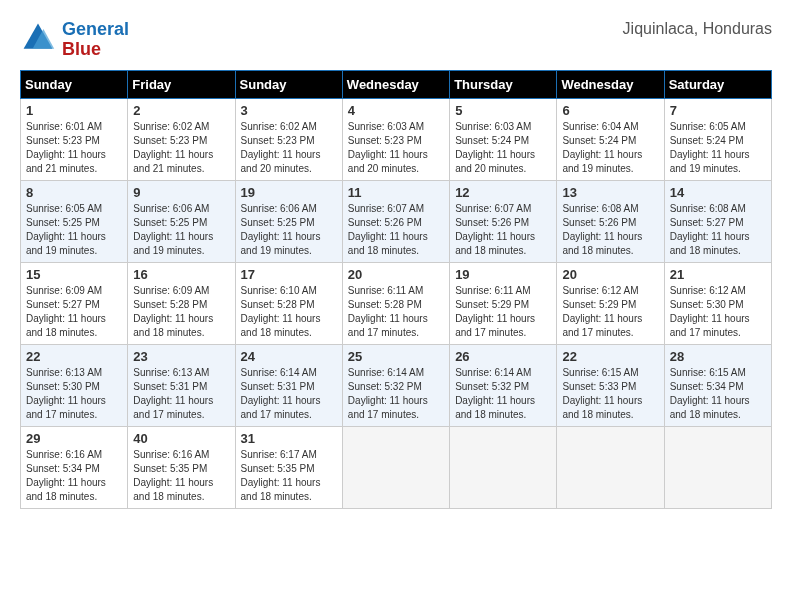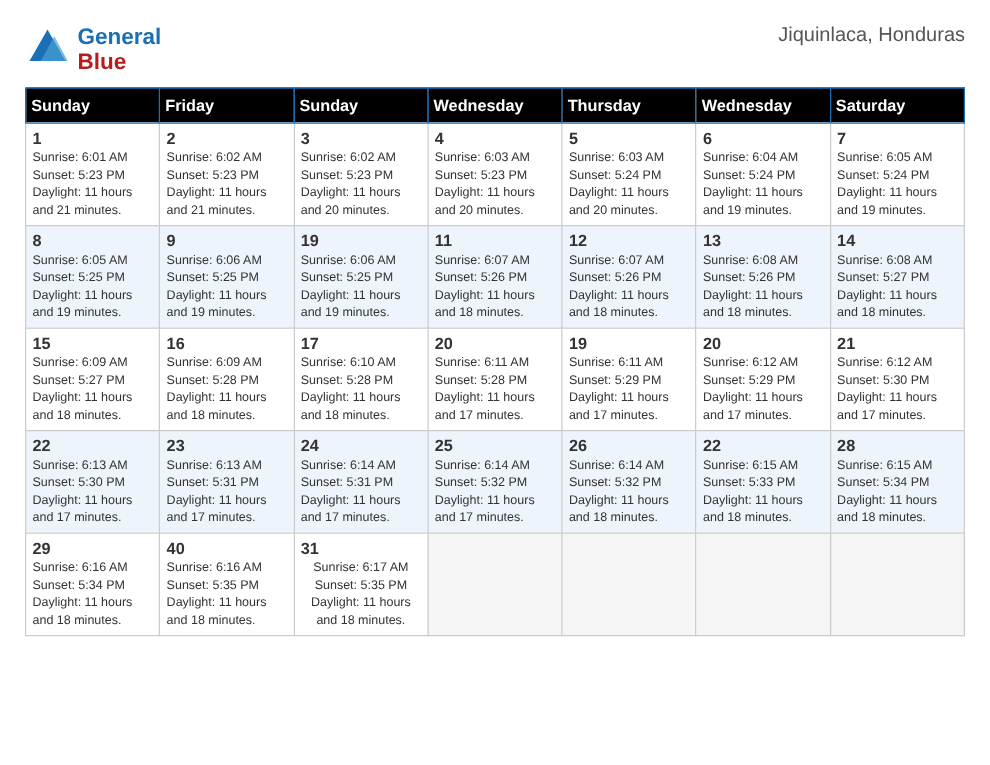--- a/index.html
+++ b/index.html
@@ -332,21 +332,21 @@
         </td>
         <td>
           <div class="day-num">40</div>
           <div class="cell-text" style="white-space: pre-line;">Sunrise: 6:16 AM
 Sunset: 5:35 PM
 Daylight: 11 hours
 and 18 minutes.</div>
         </td>
         <td>
           <div class="day-num">31</div>
-          <div class="cell-text" style="white-space: pre-line; text-align: center;">Sunrise: 6:17 AM
+          <div class="cell-text" style="white-space: pre-line;">Sunrise: 6:17 AM
 Sunset: 5:35 PM
 Daylight: 11 hours
 and 18 minutes.</div>
         </td>
         <td class="empty"></td>
         <td class="empty"></td>
         <td class="empty"></td>
         <td class="empty"></td>
       </tr>
     </tbody>

